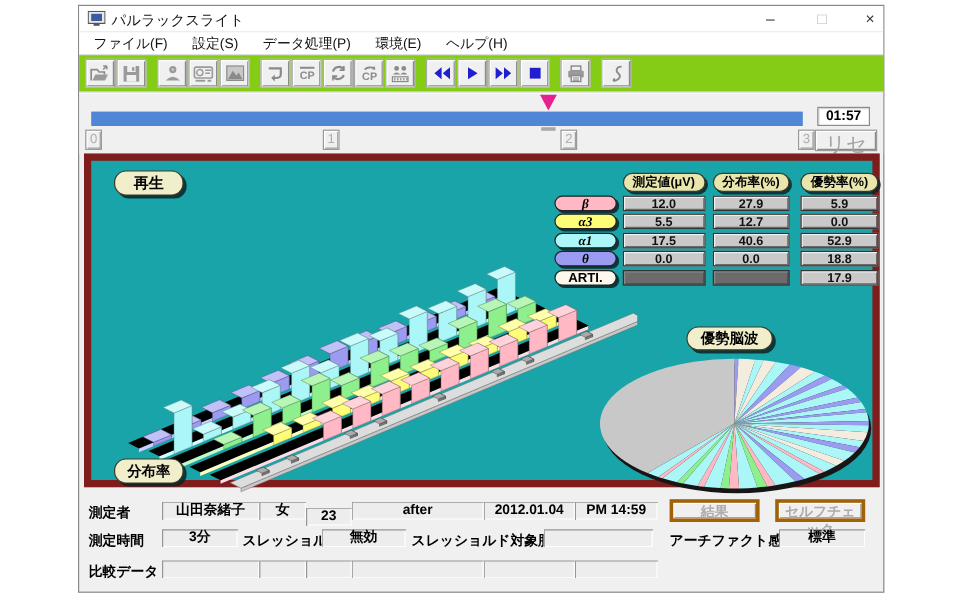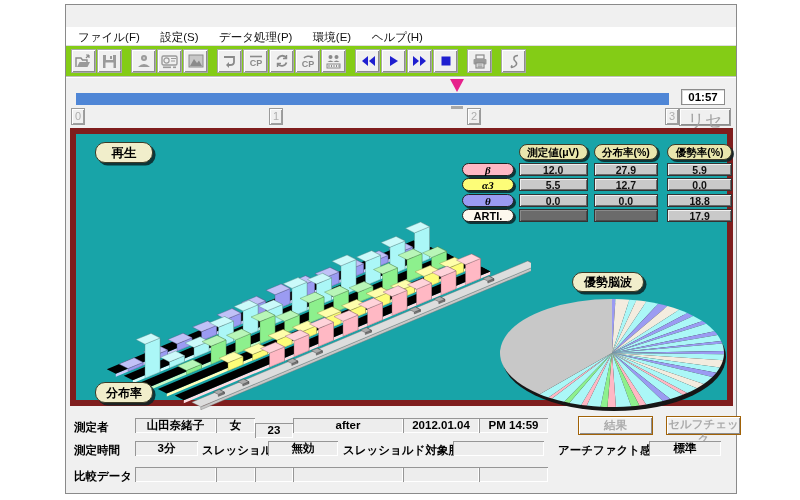--- a/index.html
+++ b/index.html
@@ -39,29 +39,40 @@
   .hpill.c3{width:65px;margin-right:0;}
   .rowpill{width:52px;margin-right:5px;height:13px;border:1px solid #222;border-radius:8px;box-shadow:2px 2px 0 rgba(10,35,38,0.85);font-size:11px;font-weight:bold;text-align:center;line-height:12px;color:#000;background:#fff;}
   .rowpill.greek{font-family:"Liberation Serif",serif;font-style:italic;}
   .cell{width:69px;margin-right:6px;height:13px;background:#c9c9c9;border:1px solid #333;box-shadow:inset 1px 1px 0 #efefef, inset -1px -1px 0 #6a6a6a;font-size:10.5px;font-weight:bold;color:#111;text-align:center;line-height:12px;}
   .cell.c2{width:65px;margin-right:9px;}
   .cell.c3{width:65px;margin-right:0;}
   .cell.dark{background:#6b6b6b;box-shadow:inset 1px 1px 0 #8a8a8a, inset -1px -1px 0 #4a4a4a;}
   
   .flabel{position:absolute;font-size:11.5px;font-weight:bold;color:#000;white-space:nowrap;}
   .ffield{position:absolute;height:15px;background:#ededed;box-shadow:inset 1px 1px 0 #969696, inset -1px -1px 0 #ffffff;font-size:11.5px;font-weight:bold;color:#000;text-align:center;line-height:15px;overflow:hidden;}
-  .fbtn{position:absolute;width:75px;height:19px;background:#f0f0f0;border:1px solid #a16207;box-shadow:inset 1px 1px 0 #fff, inset -1px -1px 0 #8c8c8c;color:#ababab;font-size:11.5px;font-weight:bold;font-family:"Liberation Sans",sans-serif;padding:0;margin-left:20px;}
+  .fbtn{position:absolute;width:75px;height:19px;background:#f0f0f0;border:3px solid #a16207;box-shadow:inset 1px 1px 0 #fff, inset -1px -1px 0 #8c8c8c;color:#ababab;font-size:11.5px;font-weight:bold;font-family:"Liberation Sans",sans-serif;padding:0;}
   svg{display:block;}
 </style>
 </head>
 <body>
 
 <div id="screen">
 <div id="win">
 
+  <div class="titlebar">
+    <svg class="appicon" viewBox="0 0 15 13">
+      <rect x="0.5" y="0.5" width="14" height="10" fill="#e8e8e8" stroke="#555"></rect>
+      <rect x="3" y="2.5" width="9" height="6" fill="#3b5aa0"></rect>
+      <rect x="5" y="11" width="5" height="1.5" fill="#555"></rect>
+    </svg>
+    <span class="apptitle">パルラックスライト</span>
+    <span class="winctl" style="left:560px">–</span>
+    <span class="winctl max" style="left:603px">□</span>
+    <span class="winctl" style="left:643px">×</span>
+  </div>
 
   <div class="menubar">
     <span class="mitem">ファイル(F)</span>
     <span class="mitem">設定(S)</span>
     <span class="mitem">データ処理(P)</span>
     <span class="mitem">環境(E)</span>
     <span class="mitem">ヘルプ(H)</span>
   </div>
 
   <div class="toolbar">
@@ -207,20 +218,26 @@
         <div class="rowpill greek" style="background: rgb(255, 184, 196);">β</div>
         <div class="cell">12.0</div>
         <div class="cell c2">27.9</div>
         <div class="cell c3">5.9</div>
       </div>
       <div class="trow">
         <div class="rowpill greek" style="background: rgb(253, 253, 120);">α3</div>
         <div class="cell">5.5</div>
         <div class="cell c2">12.7</div>
         <div class="cell c3">0.0</div>
+      </div>
+      <div class="trow">
+        <div class="rowpill greek" style="background: rgb(171, 247, 247);">α1</div>
+        <div class="cell">17.5</div>
+        <div class="cell c2">40.6</div>
+        <div class="cell c3">52.9</div>
       </div>
       <div class="trow">
         <div class="rowpill greek" style="background: rgb(155, 155, 242);">θ</div>
         <div class="cell">0.0</div>
         <div class="cell c2">0.0</div>
         <div class="cell c3">18.8</div>
       </div>
       <div class="trow">
         <div class="rowpill" style="background: rgb(253, 248, 238);">ARTI.</div>
         <div class="cell dark"></div>

